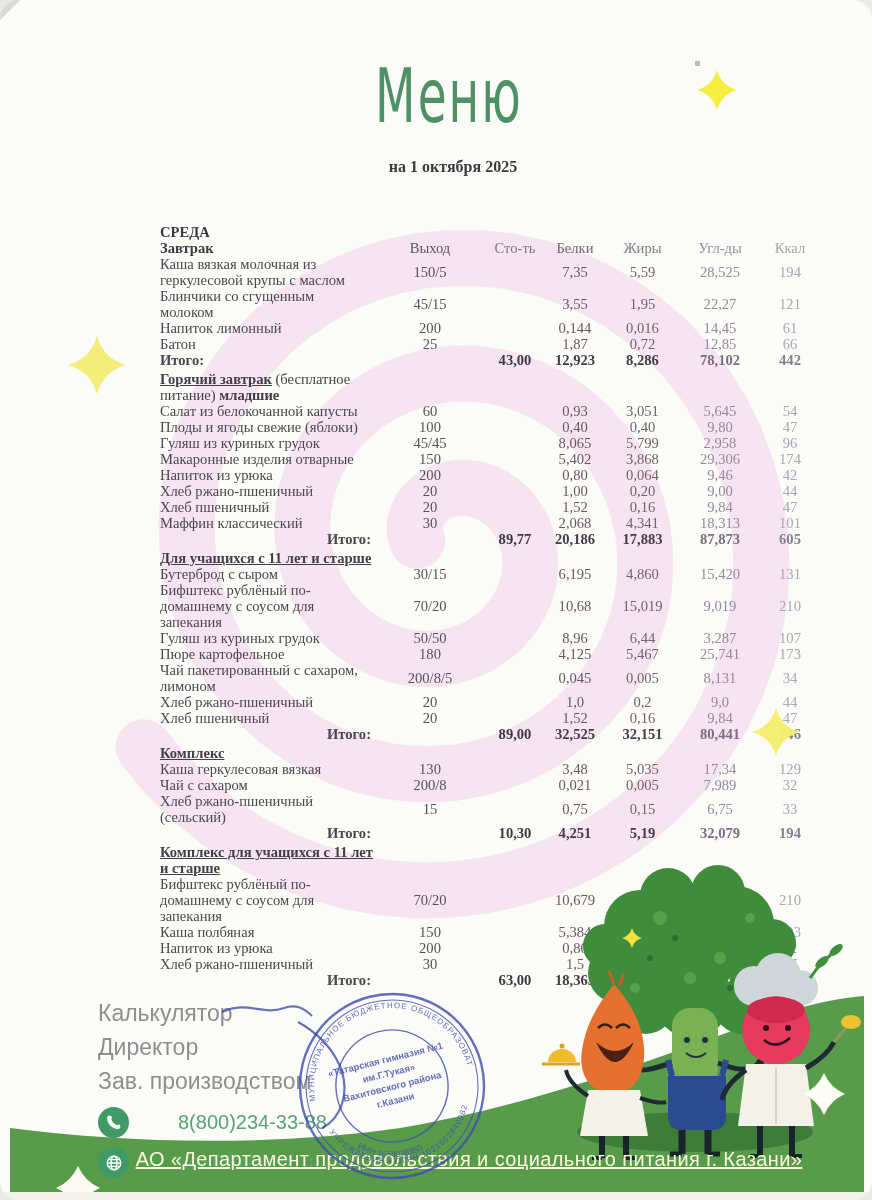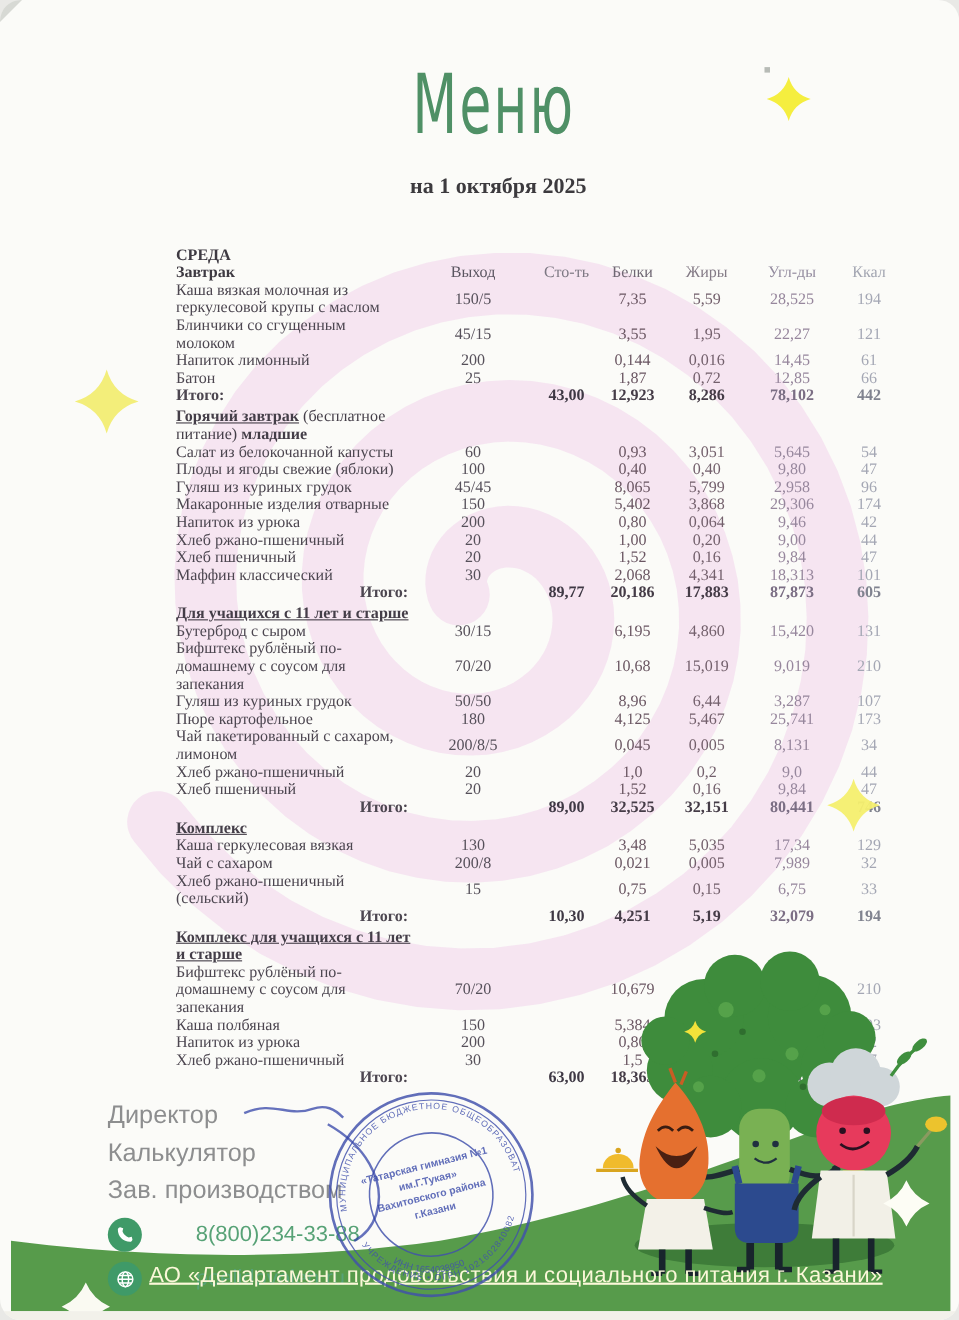--- a/index.html
+++ b/index.html
@@ -7,21 +7,21 @@
         font-family:"Liberation Serif",serif;border-radius:19px;}
   
   .lyr{position:absolute;left:0;top:0;width:872px;height:1200px;pointer-events:none;}
   .z0{z-index:0}.z2{z-index:2}.z3{z-index:3}.z4{z-index:4}
 
   
   .menu-title{position:absolute;top:52px;left:0;right:0;text-align:center;padding-left:26px;z-index:1}
   .menu-title span{display:inline-block;font-family:"DejaVu Sans",sans-serif;font-size:47px;
         color:#4f9066;transform:scaleY(1.6);transform-origin:top center;letter-spacing:2px;}
   .date-line{position:absolute;top:158px;left:0;right:0;text-align:center;padding-left:34px;
-        font-weight:bold;font-size:20px;color:#3c3a3e;z-index:1}
+        font-weight:bold;font-size:16px;color:#3c3a3e;z-index:1}
   .school-line{position:absolute;top:184px;left:0;right:0;text-align:center;padding-left:34px;
         font-weight:bold;font-size:20px;color:#3c3a3e;z-index:1}
 
   
   #menu-table{position:absolute;left:160px;top:224px;width:662px;font-size:14.6px;line-height:16px;z-index:1}
   .t-row{display:grid;grid-template-columns:215px 110px 60px 60px 75px 80px 60px;align-items:center;}
   .t-name{text-align:left;color:#4c4650;padding-right:6px}
   .t-c{text-align:center}
   .c-out{color:#56505a}
   .c-cost{color:#474049}
@@ -459,22 +459,22 @@
       <path d="M270,120 C280,105 292,95 302,88" stroke="#3f8f3e" stroke-width="3" fill="none"></path>
       <ellipse cx="282" cy="104" rx="8" ry="4" fill="#3f8f3e" transform="rotate(-40 282 104)"></ellipse>
       <ellipse cx="296" cy="92" rx="8" ry="4" fill="#3f8f3e" transform="rotate(-40 296 92)"></ellipse>
     </g>
     <path id="vstar-y" fill="#f2e23a" d="M92 70 Q94.2 77.8 102 80 Q94.2 82.2 92 90 Q89.8 82.2 82 80 Q89.8 77.8 92 70Z"></path>
     <path id="vstar-w" fill="#fdfdf5" d="M284 215 Q290.3 229.7 305 236 Q290.3 242.3 284 257 Q277.7 242.3 263 236 Q277.7 229.7 284 215Z"></path>
   </svg>
 
   <div class="contacts">
     <div id="roles">
+        <div class="role-line">Калькулятор</div>
         <div class="role-line">Директор</div>
-        <div class="role-line">Калькулятор</div>
         <div class="role-line">Зав. производством</div>
       </div>
     <div class="contact-row">
       <span class="cicon">
         <svg width="17" height="17" viewBox="0 0 16 16">
             <path fill="#ffffff" d="M4,1.5 C3,1.5 2,2.5 2,3.5 c0,6 4.5,10.5 10.5,10.5 1,0 2,-1 2,-2 l-0.6,-2.2 -2.6,0.6 c-2.2,-0.6 -4.7,-3.1 -5.3,-5.3 l0.6,-2.6 Z"></path>
           </svg>
       </span>
       <span class="ctext">8(800)234-33-88</span>
     </div>

